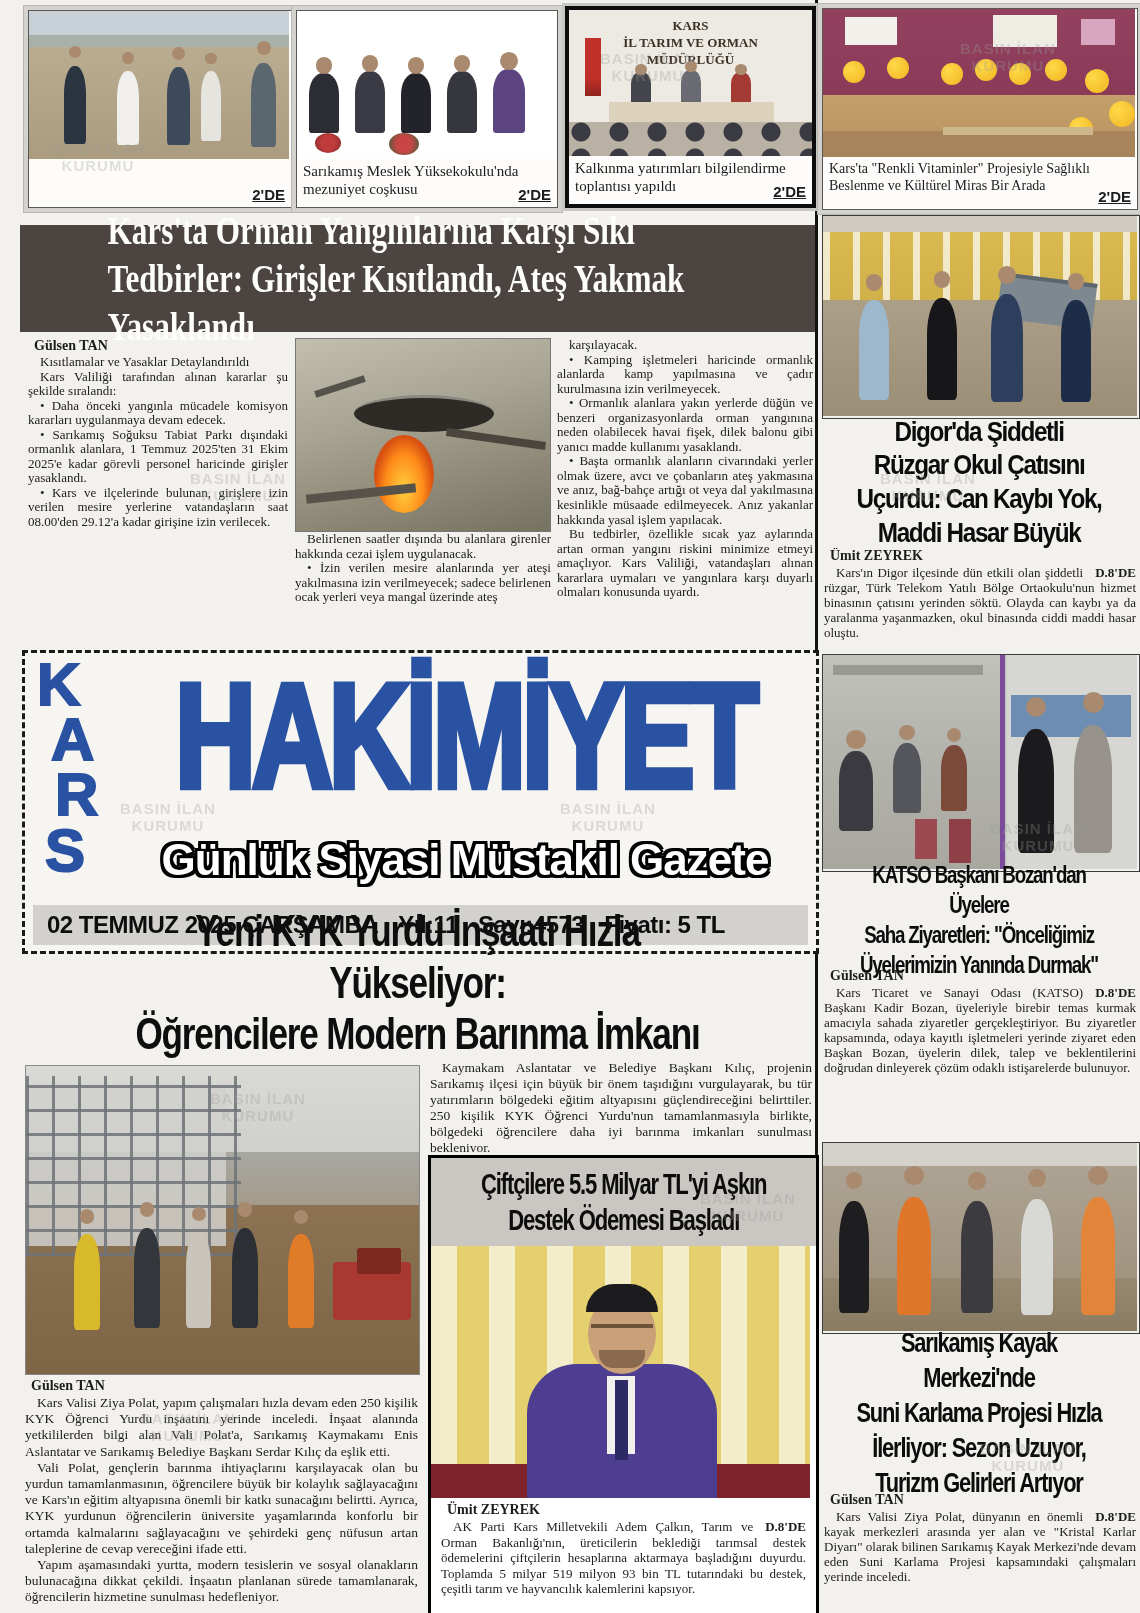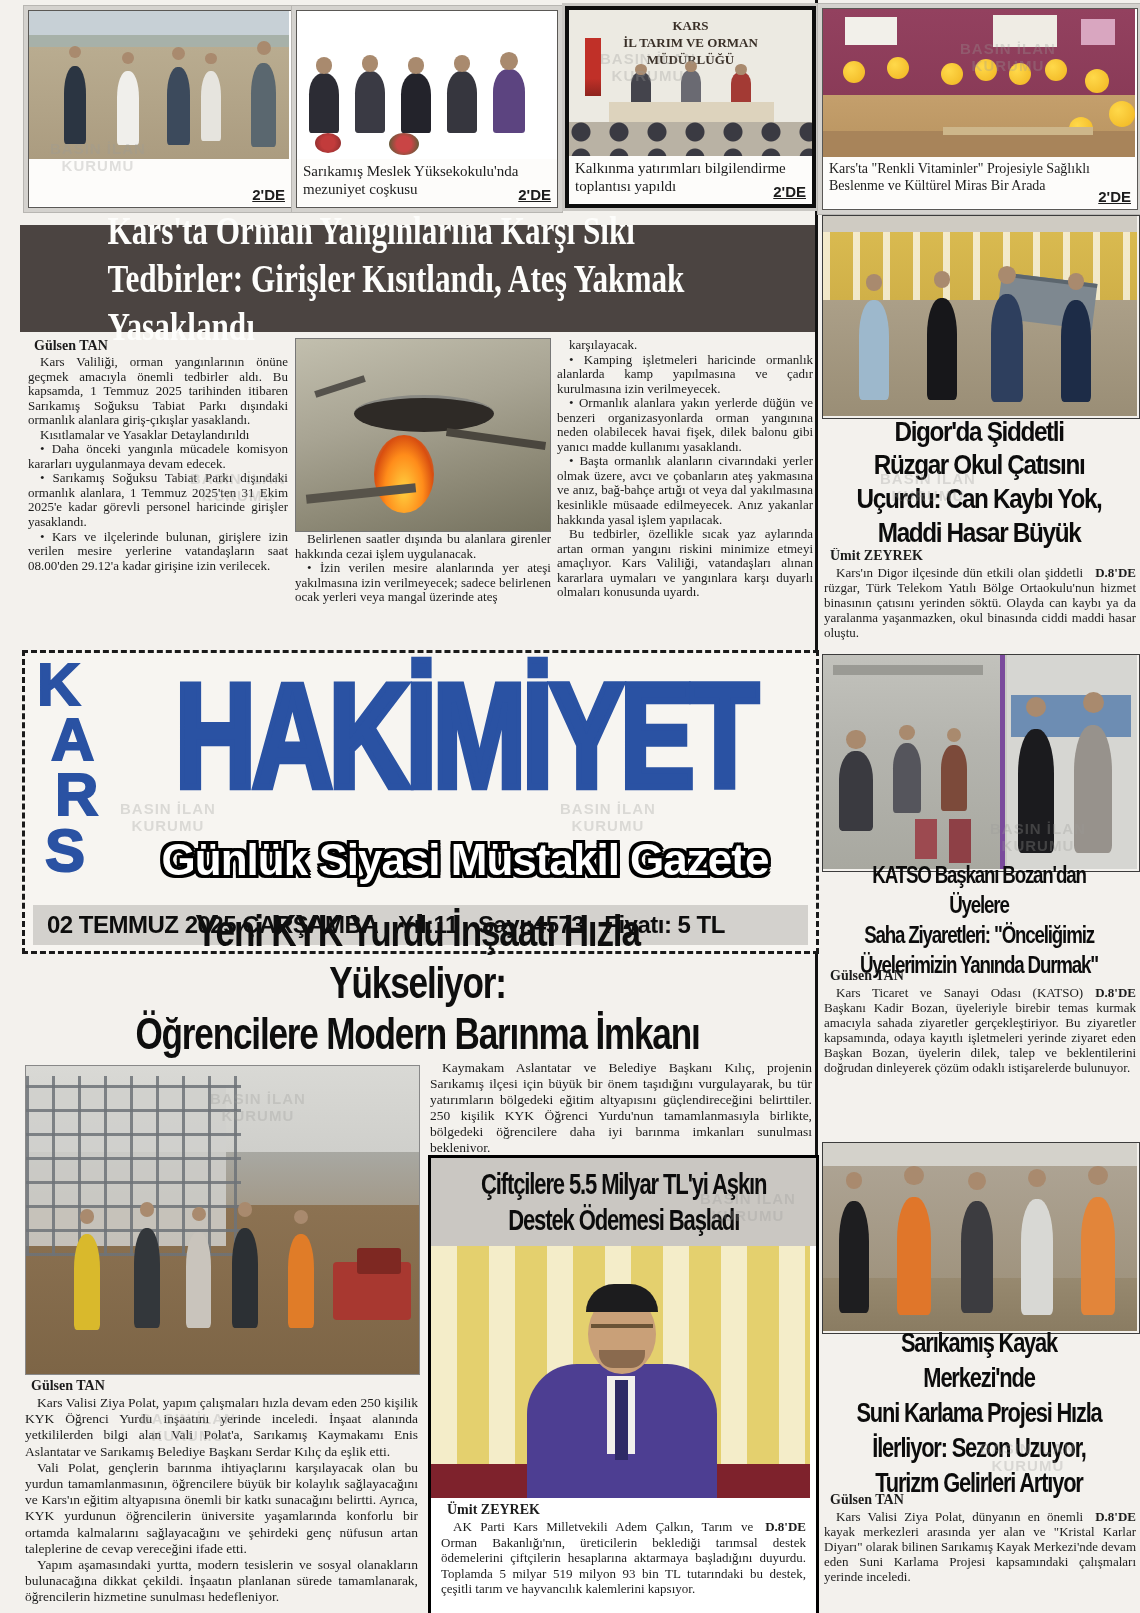--- a/index.html
+++ b/index.html
@@ -180,22 +180,22 @@
 
   <div class="lead-band">
     <h1>Kars'ta Orman Yangınlarına Karşı Sıkı Tedbirler:
 Girişler Kısıtlandı, Ateş Yakmak Yasaklandı</h1>
   </div>
 
   <div class="col" style="left:28px;width:260px;">
     <div class="byline">Gülsen TAN</div>
     <div>
 
-    <p class="body">Kars Valiliği, orman yangınlarının önüne geçmek amacıyla önemli tedbirler aldı. Bu kapsamda, 1 Temmuz 2025 tarihinden itibaren Sarıkamış Soğuksu Tabiat Parkı dışındaki ormanlık alanlara giriş-çıkışlar yasaklandı.</p>
         <p class="body">Kısıtlamalar ve Yasaklar Detaylandırıldı</p>
+        <p class="body">Kars Valiliği tarafından alınan kararlar şu şekilde sıralandı:</p>
         <p class="body">• Daha önceki yangınla mücadele komisyon kararları uygulanmaya devam edecek.</p>
         <p class="body">• Sarıkamış Soğuksu Tabiat Parkı dışındaki ormanlık alanlara, 1 Temmuz 2025'ten 31 Ekim 2025'e kadar görevli personel haricinde girişler yasaklandı.</p>
         <p class="body">• Kars ve ilçelerinde bulunan, girişlere izin verilen mesire yerlerine vatandaşların saat 08.00'den 29.12'a kadar girişine izin verilecek.</p>
       </div>
   </div>
 
   <div class="col" style="left:295px;width:256px;">
     <div class="photo" style="width:254px;height:192px;border:1px solid #777;background:linear-gradient(165deg,#c2bfae 0%,#a8a493 40%,#8f8b78 70%,#75725f 100%);">
       <div class="c" style="left:78px;top:96px;width:60px;height:78px;background:radial-gradient(ellipse at 50% 70%,#ffd040 0%,#ff8c1a 45%,#d84e10 70%,rgba(120,40,10,0) 100%);"></div>
       <div class="c" style="left:108px;top:110px;width:44px;height:64px;background:radial-gradient(ellipse at 50% 70%,#ffe070 0%,#ff9c２8 50%,rgba(200,80,0,0) 100%);"></div>

